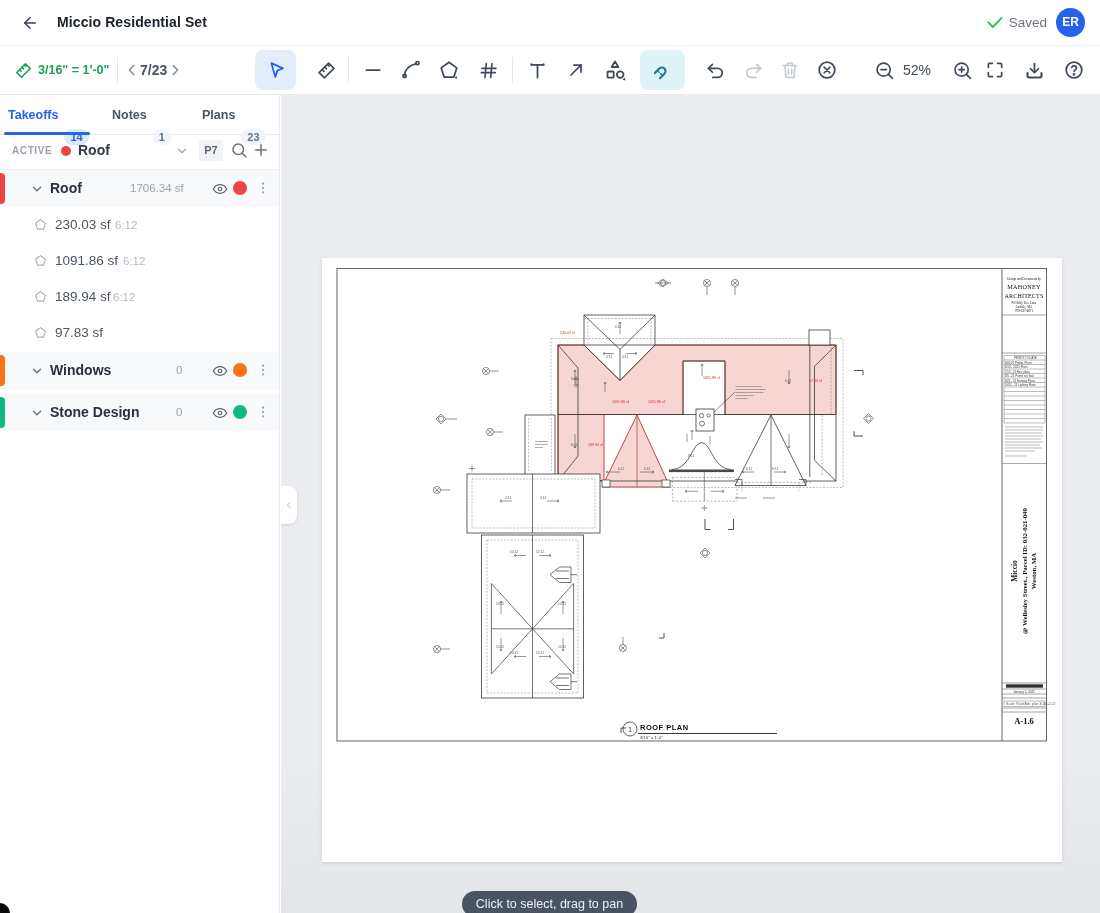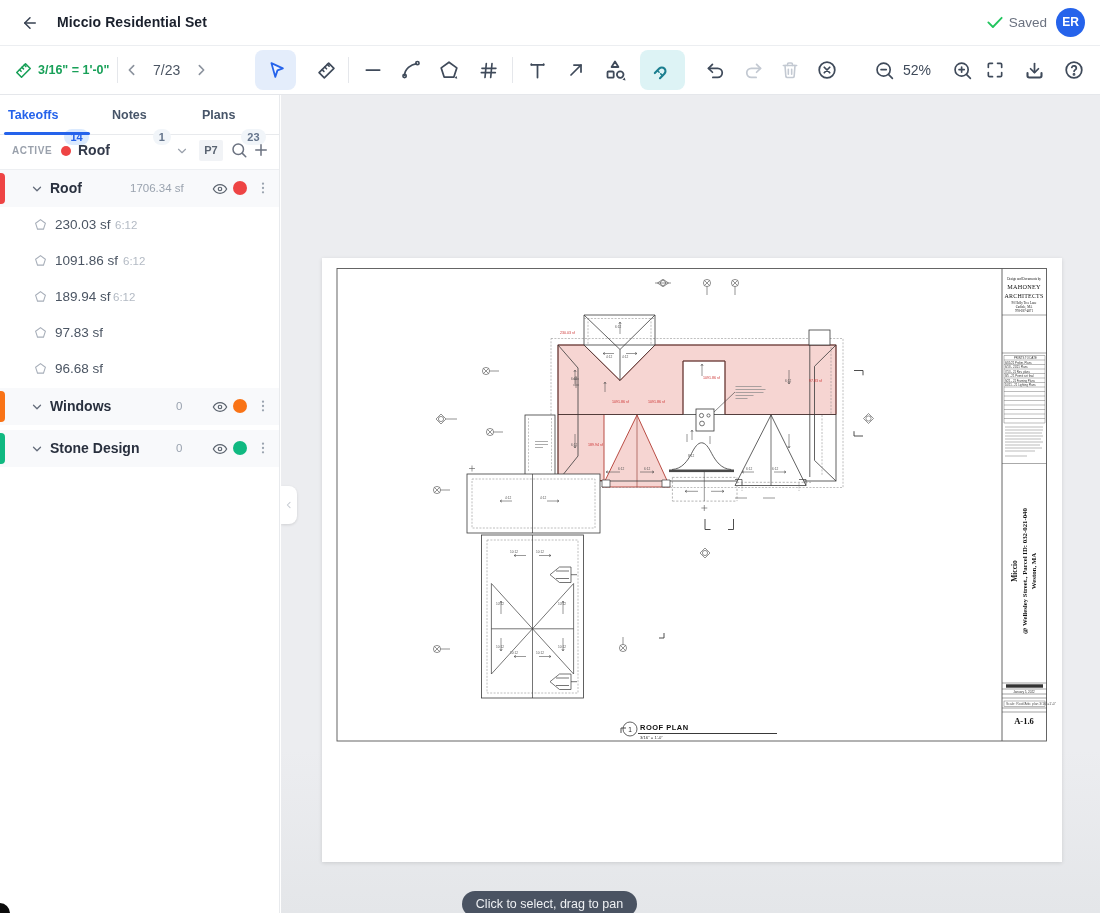--- a/index.html
+++ b/index.html
@@ -15,21 +15,21 @@
 #avatar { position:absolute; right:15px; top:8px; width:29px; height:29px; border-radius:50%; background:#2563eb; color:#fff; font-size:12px; font-weight:700; text-align:center; line-height:29px; }
 
 
 #toolbar { position:absolute; left:0; top:46px; width:1100px; height:49px; background:#fff; border-bottom:1px solid #e5e7eb; z-index:5; }
 .tb { position:absolute; top:0; height:48px; display:flex; align-items:center; justify-content:center; color:#3f4a5a; }
 .tb svg { display:block; }
 .tbdis { color:#c3c9d2; }
 .vdiv { position:absolute; top:11px; width:1px; height:26px; background:#e5e7eb; }
 #scalegrp { position:absolute; left:14px; top:0; height:48px; display:flex; align-items:center; gap:5px; color:#18a058; }
 #scaletxt { font-size:12.5px; font-weight:700; color:#18a058; }
-#pagenav { position:absolute; left:124px; top:0; height:48px; display:flex; align-items:center; gap:13px; color:#8b929d; }
+#pagenav { position:absolute; left:124px; top:0; height:48px; display:flex; align-items:center; gap:0; color:#8b929d;font-weight:bold; }
 #pagenum { font-size:14px; color:#4b5563; }
 #cursorbtn { position:absolute; left:255px; top:4px; width:41px; height:40px; background:#e4edfb; border-radius:8px; display:flex; align-items:center; justify-content:center; color:#2563eb; }
 #magnetbtn { position:absolute; left:640px; top:4px; width:45px; height:40px; background:#ddf3f5; border-radius:8px; display:flex; align-items:center; justify-content:center; color:#1b7e8f; }
 #pct { position:absolute; left:903px; top:0; height:48px; display:flex; align-items:center; font-size:14px; color:#3f4a5a; }
 
 
 #sidebar { position:absolute; left:0; top:95px; width:280px; height:818px; background:#fff; border-right:1px solid #e8eaed; z-index:4; }
 #tabs { position:relative; height:40px; border-bottom:1px solid #e8eaed; }
 .tab { position:absolute; top:0; height:40px; display:flex; align-items:center; gap:6px; font-size:12.5px; font-weight:700; color:#475569; }
 .badge { font-size:11px; font-weight:600; color:#64748b; background:#f1f5f9; border-radius:9px; padding:2px 6px; min-width:18px; text-align:center;margin-top:44px; }
@@ -311,26 +311,20 @@
           <path d="M12 3l9 6.8-3.5 10.7h-11L3 9.8 12 3z"></path>
         </svg>
     <span class="itemval">189.94 sf</span>
         <span class="itempitch" style="left:113px;">6:12</span>
   </div>
   <div class="itemrow">
     <svg class="pentic" width="13" height="13" viewBox="0 0 24 24" fill="none" stroke="currentColor" stroke-width="2">
           <path d="M12 3l9 6.8-3.5 10.7h-11L3 9.8 12 3z"></path>
         </svg>
     <span class="itemval">97.83 sf</span>
-  </div>
-  <div class="itemrow">
-    <svg class="pentic" width="13" height="13" viewBox="0 0 24 24" fill="none" stroke="currentColor" stroke-width="2">
-          <path d="M12 3l9 6.8-3.5 10.7h-11L3 9.8 12 3z"></path>
-        </svg>
-    <span class="itemval">96.68 sf</span>
   </div>
 
   <div style="height:1px;"></div>
   <div class="grouprow" id="rowWin">
     <div class="groupbar" style="background:#f97316;"></div>
     <svg class="groupchev" width="14" height="14" viewBox="0 0 24 24" fill="none" stroke="currentColor" stroke-width="2.2" stroke-linecap="round" stroke-linejoin="round">
           <path d="M6 9l6 6 6-6"></path>
         </svg>
     <div class="groupname">Windows</div>
     <div class="groupqty" style="left:176px;">0</div>

